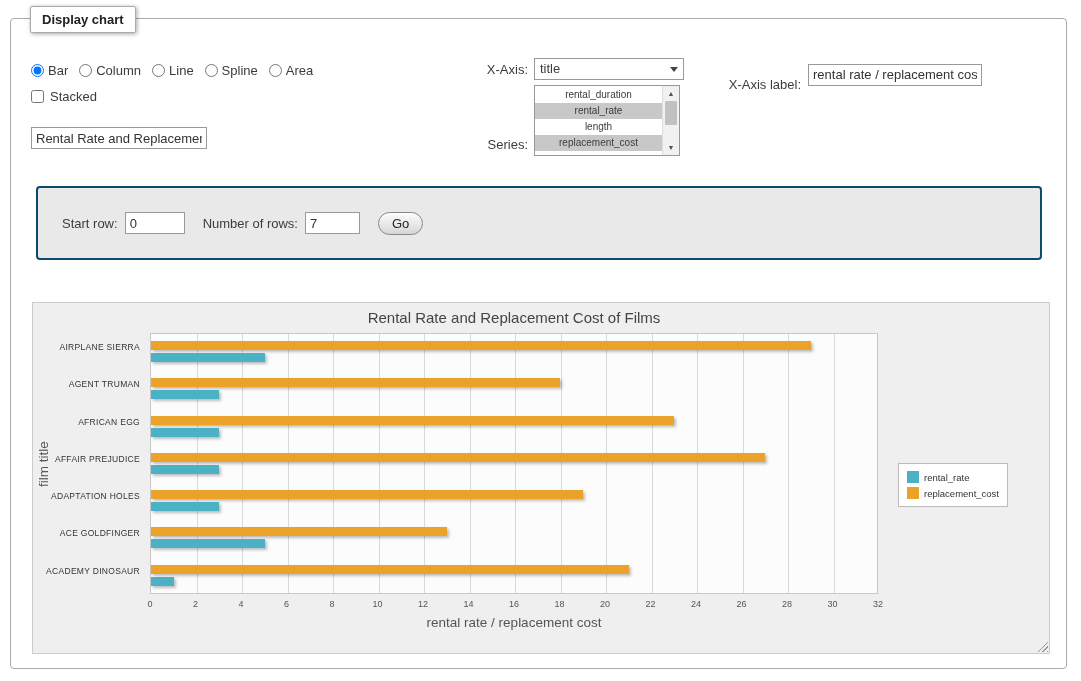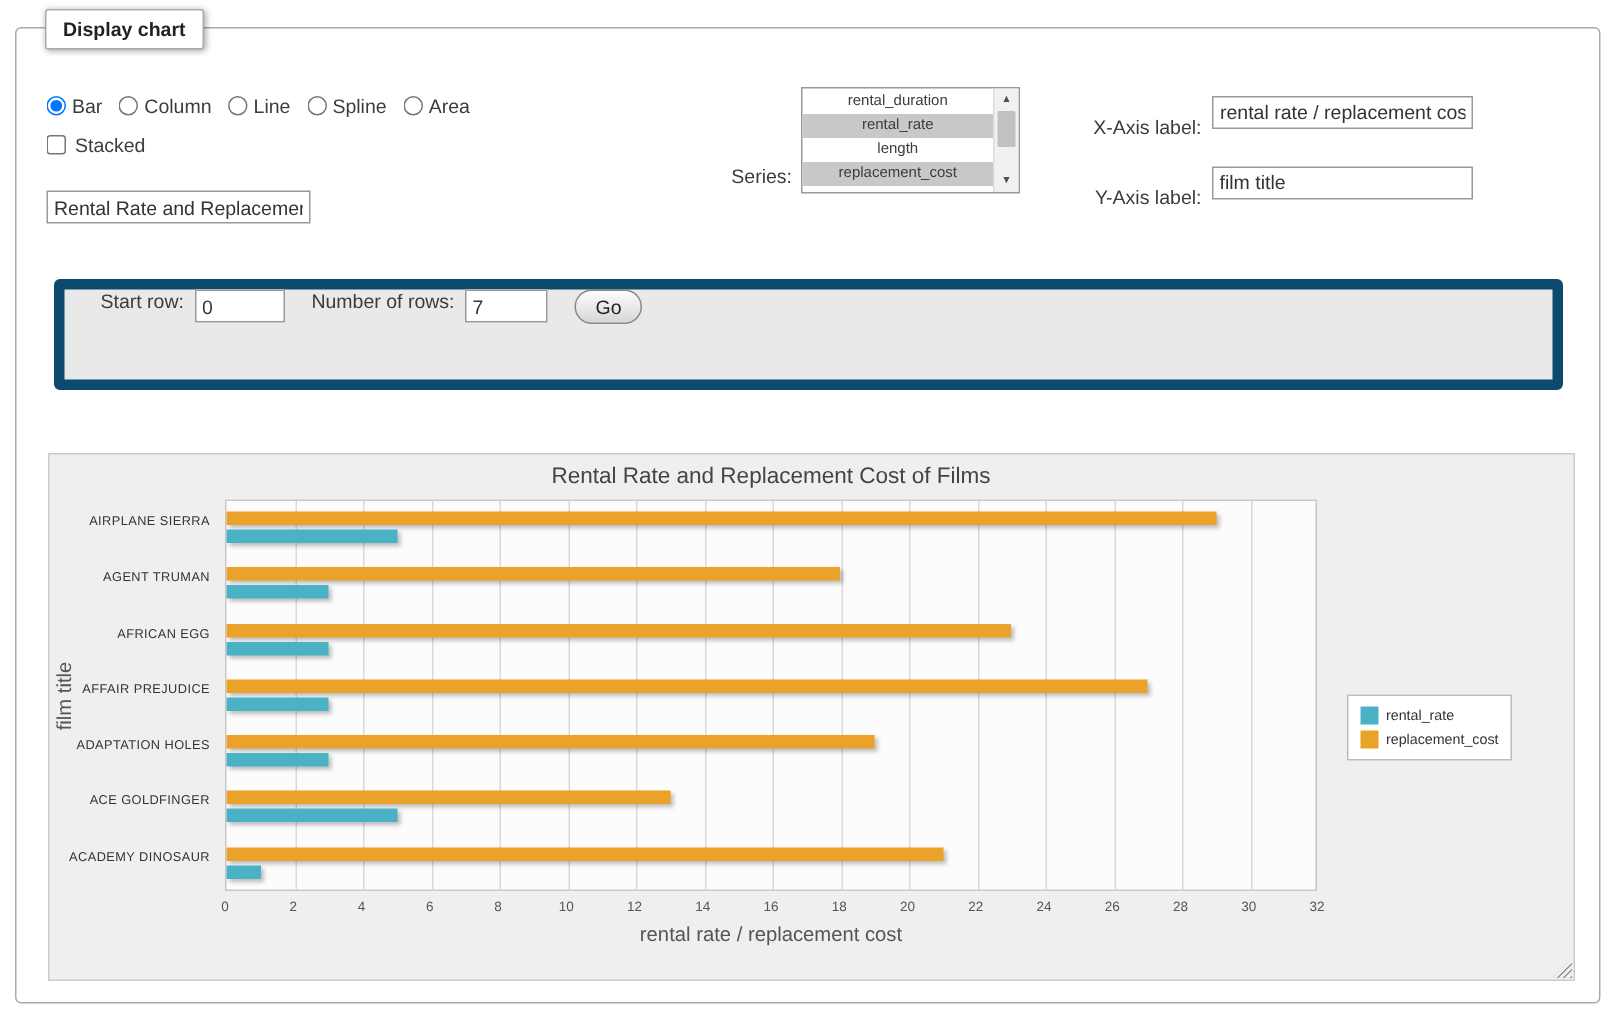--- a/index.html
+++ b/index.html
@@ -43,22 +43,22 @@
   .sb-up { top:0; } .sb-down { bottom:0; }
   .sb-thumb { position:absolute; left:2px; right:2px; top:15px; height:24px; background:#c1c1c1; border-radius:1px; }
 
   .right-col { position:absolute; left:640px; top:38px; }
   .right-row { display:flex; align-items:center; margin-bottom:12px; }
   .right-lbl { width:150px; text-align:right; margin-right:7px;margin-top:20px; }
   .axis-input { width:174px; }
 
   .rows-panel {
     position:absolute; left:25px; top:167px; width:1006px; height:74px;
-    background:#e9e9e9; border:7px solid #0c4a6e; border-radius:4px;
-    display:flex; align-items:flex-start; padding-left:24px;
+    background:#e9e9e9; border:2px solid #0c4a6e; border-radius:4px;
+    display:flex; align-items:center; padding-left:24px;
   }
   .num-input { width:60px; margin:0 18px 0 7px; }
   .num-input2 { width:55px; margin:0 18px 0 7px; }
   .go-btn {
     font-family:inherit; font-size:13px; color:#222; padding:3px 13px;
     border:1px solid #888; border-radius:12px;
     background:linear-gradient(#fdfdfd,#d6d6d6); cursor:pointer;
   }
 
   .chart-panel { position:absolute; left:21px; top:283px; width:1018px; height:352px; background:#efefef; border:1px solid #ccc; }
@@ -114,20 +114,27 @@
     </div>
 
   <label class="stacked">
     <input type="checkbox" style="">
     <span>Stacked</span>
   </label>
 
   <input type="text" class="ti title-input" value="Rental Rate and Replacement Cost of Films" style="">
 
   <div class="mid-col">
+    <div class="mid-row row-xaxis">
+      <span class="mid-lbl">X-Axis:</span>
+      <div class="select-box">
+        <span>title</span>
+        <span class="select-arrow"></span>
+      </div>
+    </div>
     <div class="mid-row row-series">
       <span class="mid-lbl">Series:</span>
       <div class="listbox">
         <div class="listbox-opts">
             <div class="opt">rental_duration</div>
             <div class="opt sel">rental_rate</div>
             <div class="opt">length</div>
             <div class="opt sel">replacement_cost</div>
           </div>
         <div class="scrollbar">
@@ -136,24 +143,20 @@
           <div class="sb-btn sb-down">▼</div>
         </div>
       </div>
     </div>
   </div>
 
   <div class="right-col">
     <div class="right-row">
       <span class="right-lbl">X-Axis label:</span>
       <input type="text" class="ti axis-input" value="rental rate / replacement cost" style="">
-    </div>
-    <div class="right-row">
-      <span class="right-lbl">Y-Axis label:</span>
-      <input type="text" class="ti axis-input" value="film title" style="">
     </div>
   </div>
 
   <div class="rows-panel">
     <span>Start row:</span>
     <input type="text" class="ti num-input" value="0" style="">
     <span>Number of rows:</span>
     <input type="text" class="ti num-input2" value="7" style="">
     <button class="go-btn">Go</button>
   </div>

